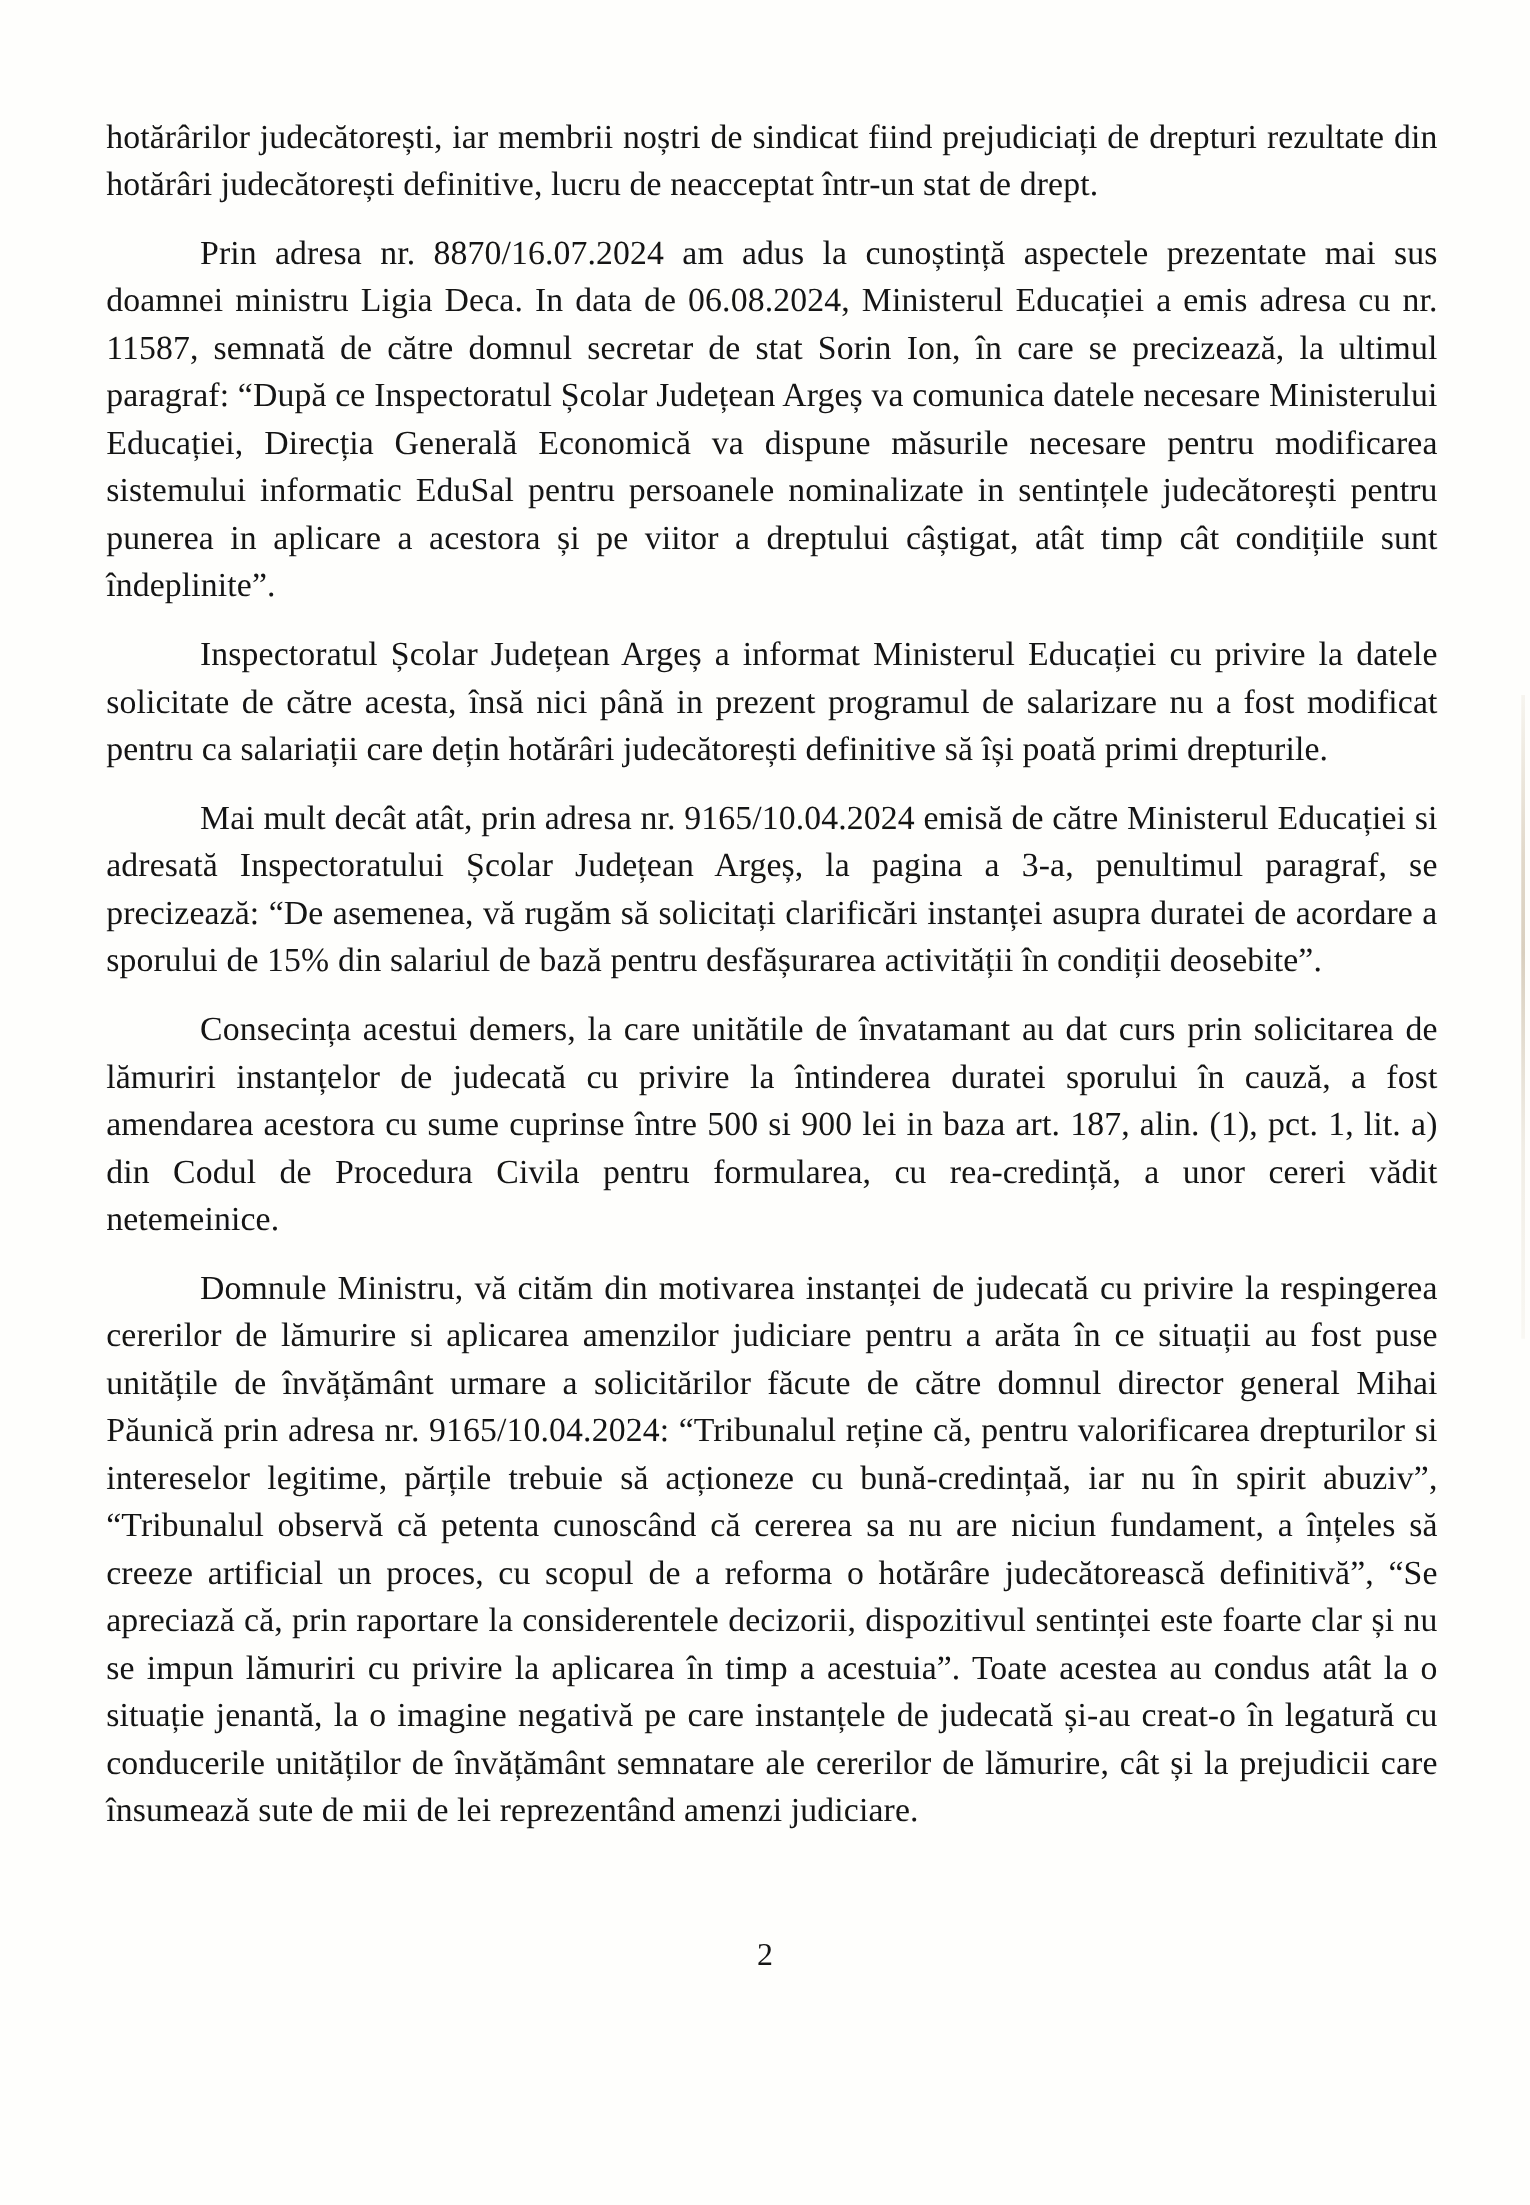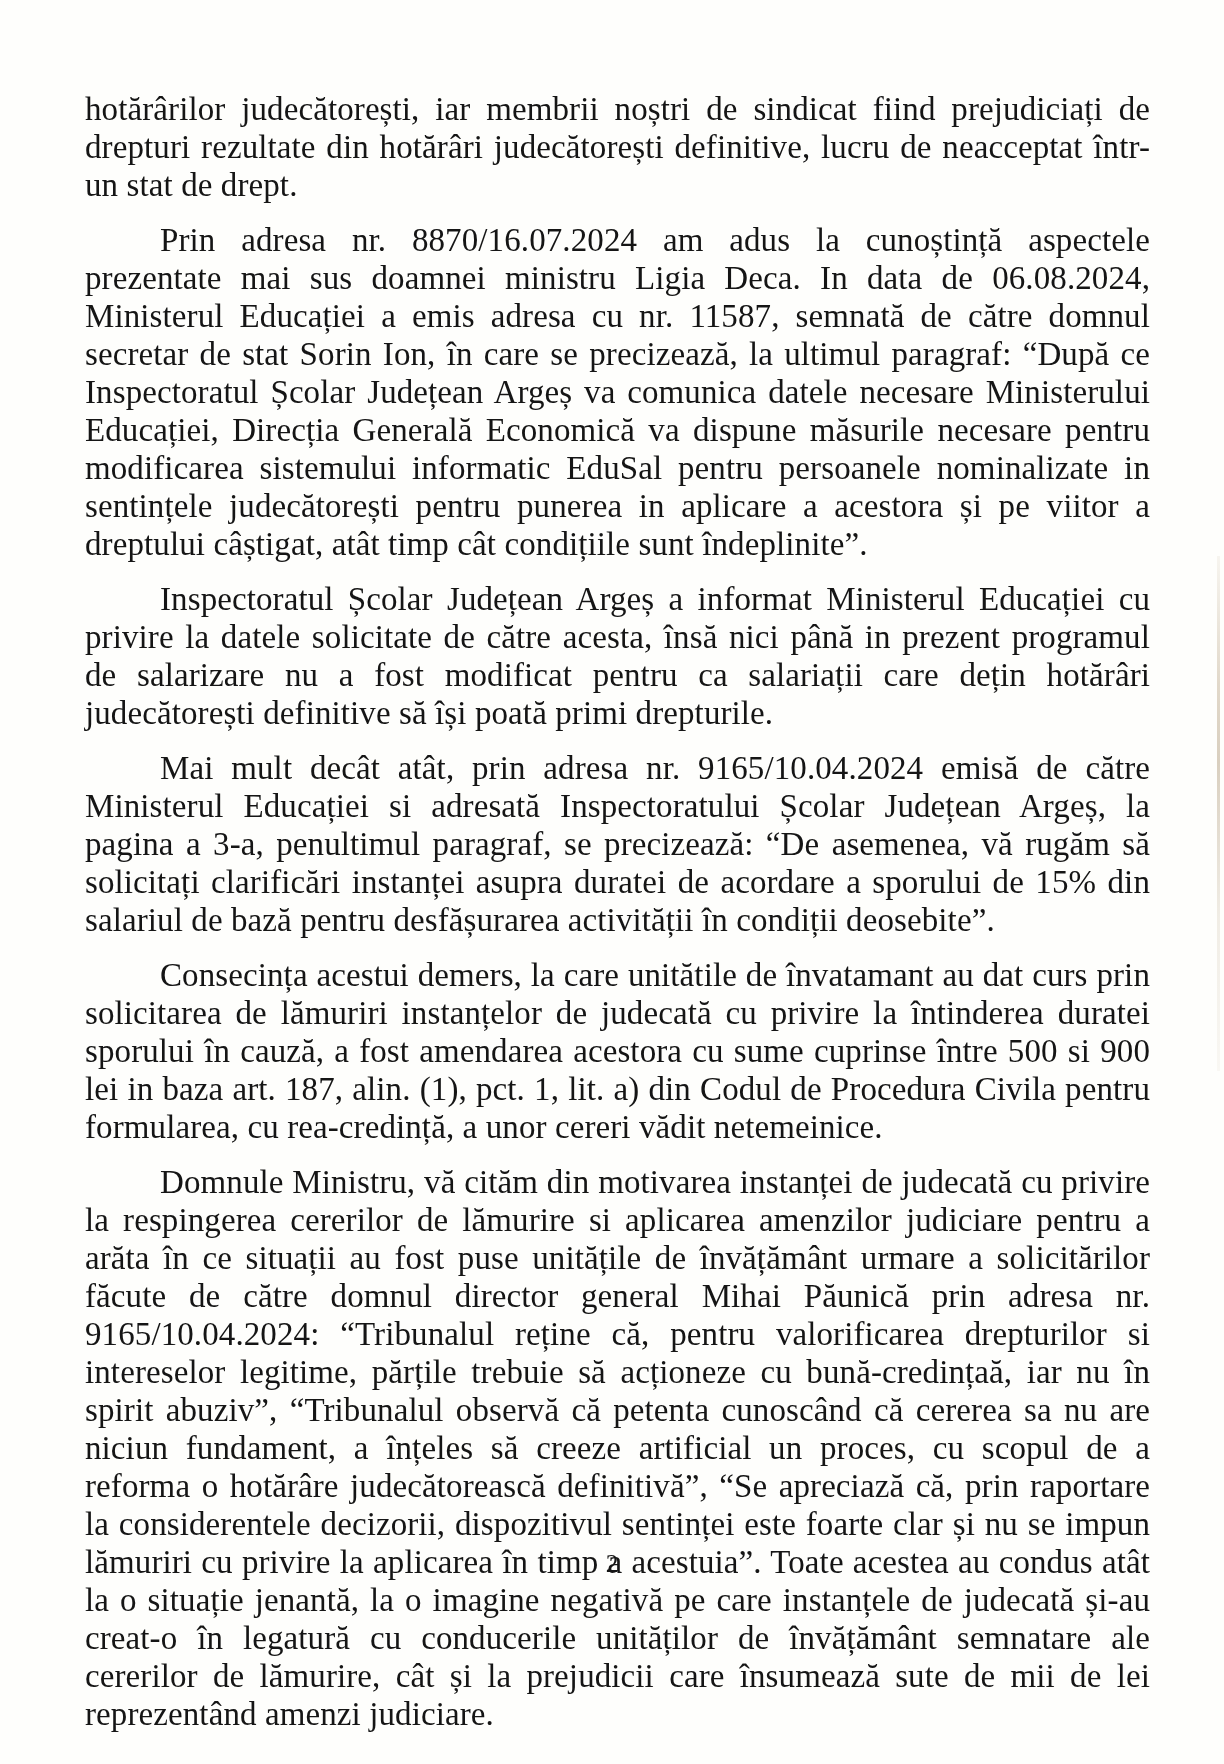--- a/index.html
+++ b/index.html
@@ -15,21 +15,21 @@
     overflow: hidden;
     font-family: "Liberation Serif", "DejaVu Serif", serif;
     color: #151515;
   }
   .doc-body {
     position: absolute;
     left: 85px;
     top: 90px;
     width: 1065px;
     text-align: justify;
-    font-size: 33px;
+    font-size: 27px;
     line-height: 38px;
     letter-spacing: 0.1px;
   }
   .para {
     margin: 0 0 17px 0;
     text-indent: 75px;
   }
   .para.no-indent {
     text-indent: 0;
   }

